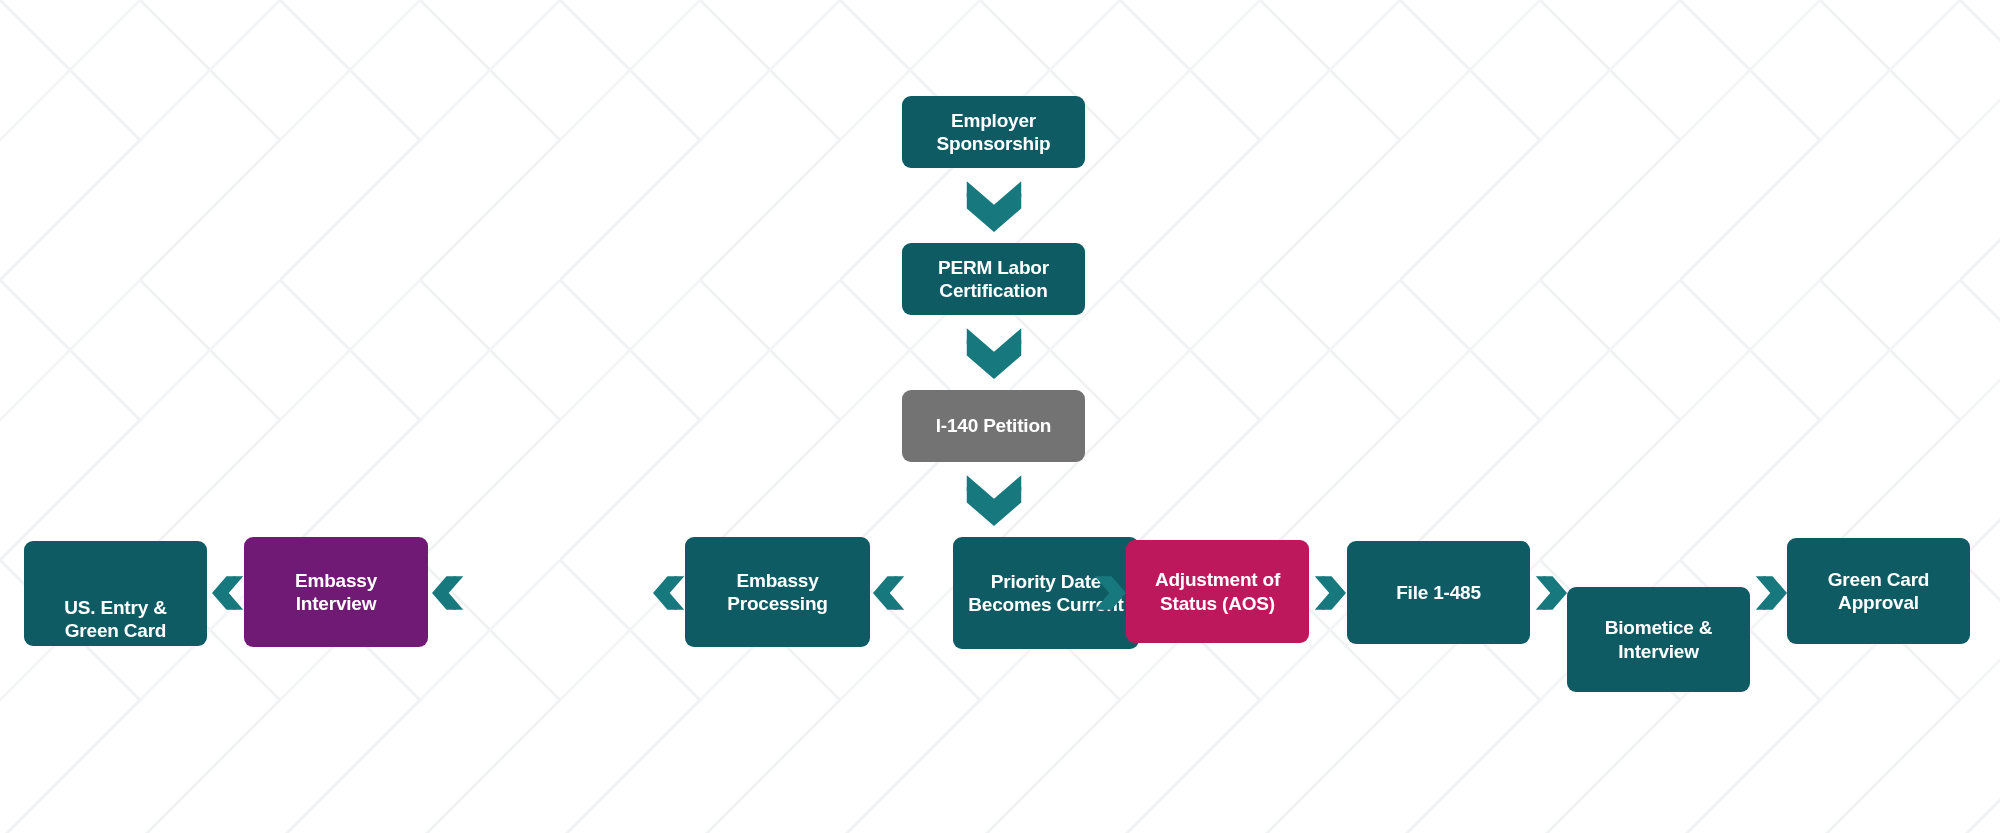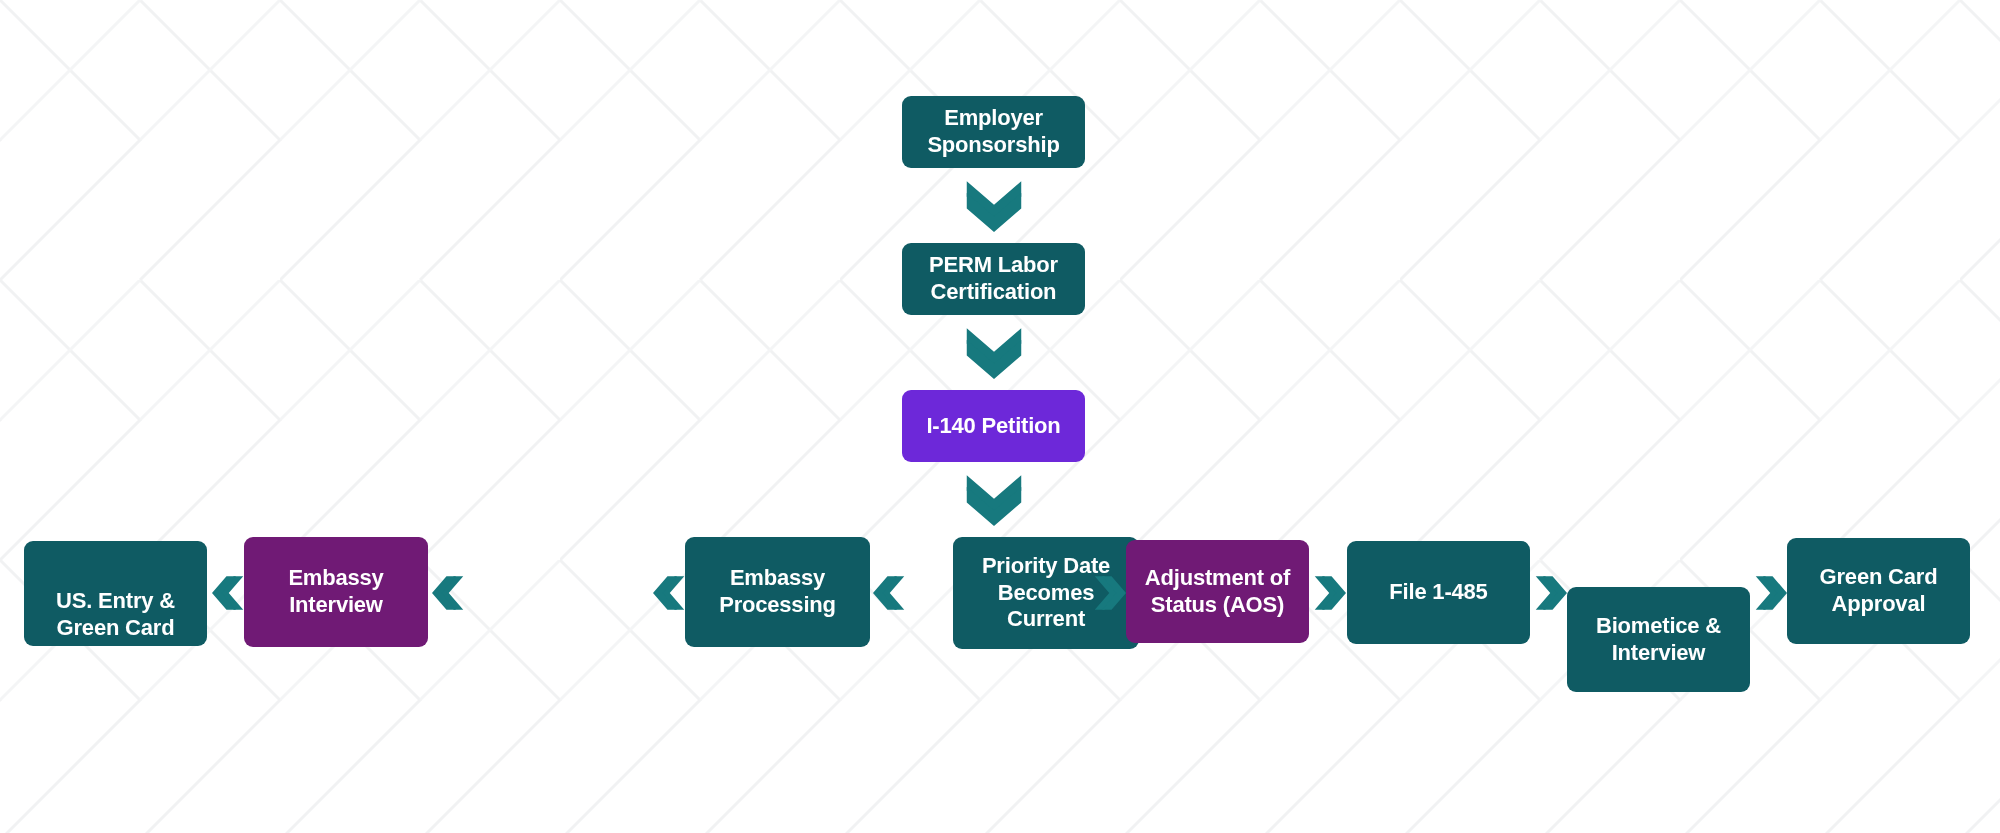--- a/index.html
+++ b/index.html
@@ -44,21 +44,21 @@
     display: flex;
     align-items: center;
     justify-content: center;
     text-align: center;
     padding: 4px 10px;
   }
 
   .node-label {
     color: #ffffff;
     font-weight: bold;
-    font-size: 22px;
+    font-size: 19px;
     line-height: 1.22;
     letter-spacing: -0.2px;
     white-space: pre-line;
   }
 
   
   .chev {
     position: absolute;
     display: block;
     z-index: 3;
@@ -84,40 +84,40 @@
 
 <div id="flow-canvas">
     <div class="node" style="left: 902px; top: 96px; width: 183px; height: 72px; background: rgb(15, 91, 99);">
       <span class="node-label">Employer
 Sponsorship</span>
     </div>
     <div class="node" style="left: 902px; top: 243px; width: 183px; height: 72px; background: rgb(15, 91, 99);">
       <span class="node-label">PERM Labor
 Certification</span>
     </div>
-    <div class="node" style="left: 902px; top: 390px; width: 183px; height: 72px; background: #6d28d9;">
+    <div class="node" style="left: 902px; top: 390px; width: 183px; height: 72px; background: #737373;">
       <span class="node-label">I-140 Petition</span>
     </div>
     <div class="node" style="left: 953px; top: 537px; width: 186px; height: 112px; background: rgb(15, 91, 99);">
       <span class="node-label">Priority Date
 Becomes Current</span>
     </div>
     <div class="node" style="left: 24px; top: 541px; width: 183px; height: 105px; background: rgb(15, 91, 99); align-items: flex-end;">
       <span class="node-label">US. Entry &amp;
 Green Card</span>
     </div>
     <div class="node" style="left: 244px; top: 537px; width: 184px; height: 110px; background: #701a75; border-radius: 9px;">
       <span class="node-label">Embassy
 Interview</span>
     </div>
     <div class="node" style="left: 685px; top: 537px; width: 185px; height: 110px; background: rgb(15, 91, 99);">
       <span class="node-label">Embassy
 Processing</span>
     </div>
-    <div class="node" style="left: 1126px; top: 540px; width: 183px; height: 103px; background: #701a75;">
+    <div class="node" style="left: 1126px; top: 540px; width: 183px; height: 103px; background: #be185d;">
       <span class="node-label">Adjustment of
 Status (AOS)</span>
     </div>
     <div class="node" style="left: 1347px; top: 541px; width: 183px; height: 103px; background: rgb(15, 91, 99);">
       <span class="node-label">File 1-485</span>
     </div>
     <div class="node" style="left: 1567px; top: 539px; width: 183px; height: 105px; background: rgb(15, 91, 99); margin-top: 48px;">
       <span class="node-label">Biometice &amp;
 Interview</span>
     </div>

